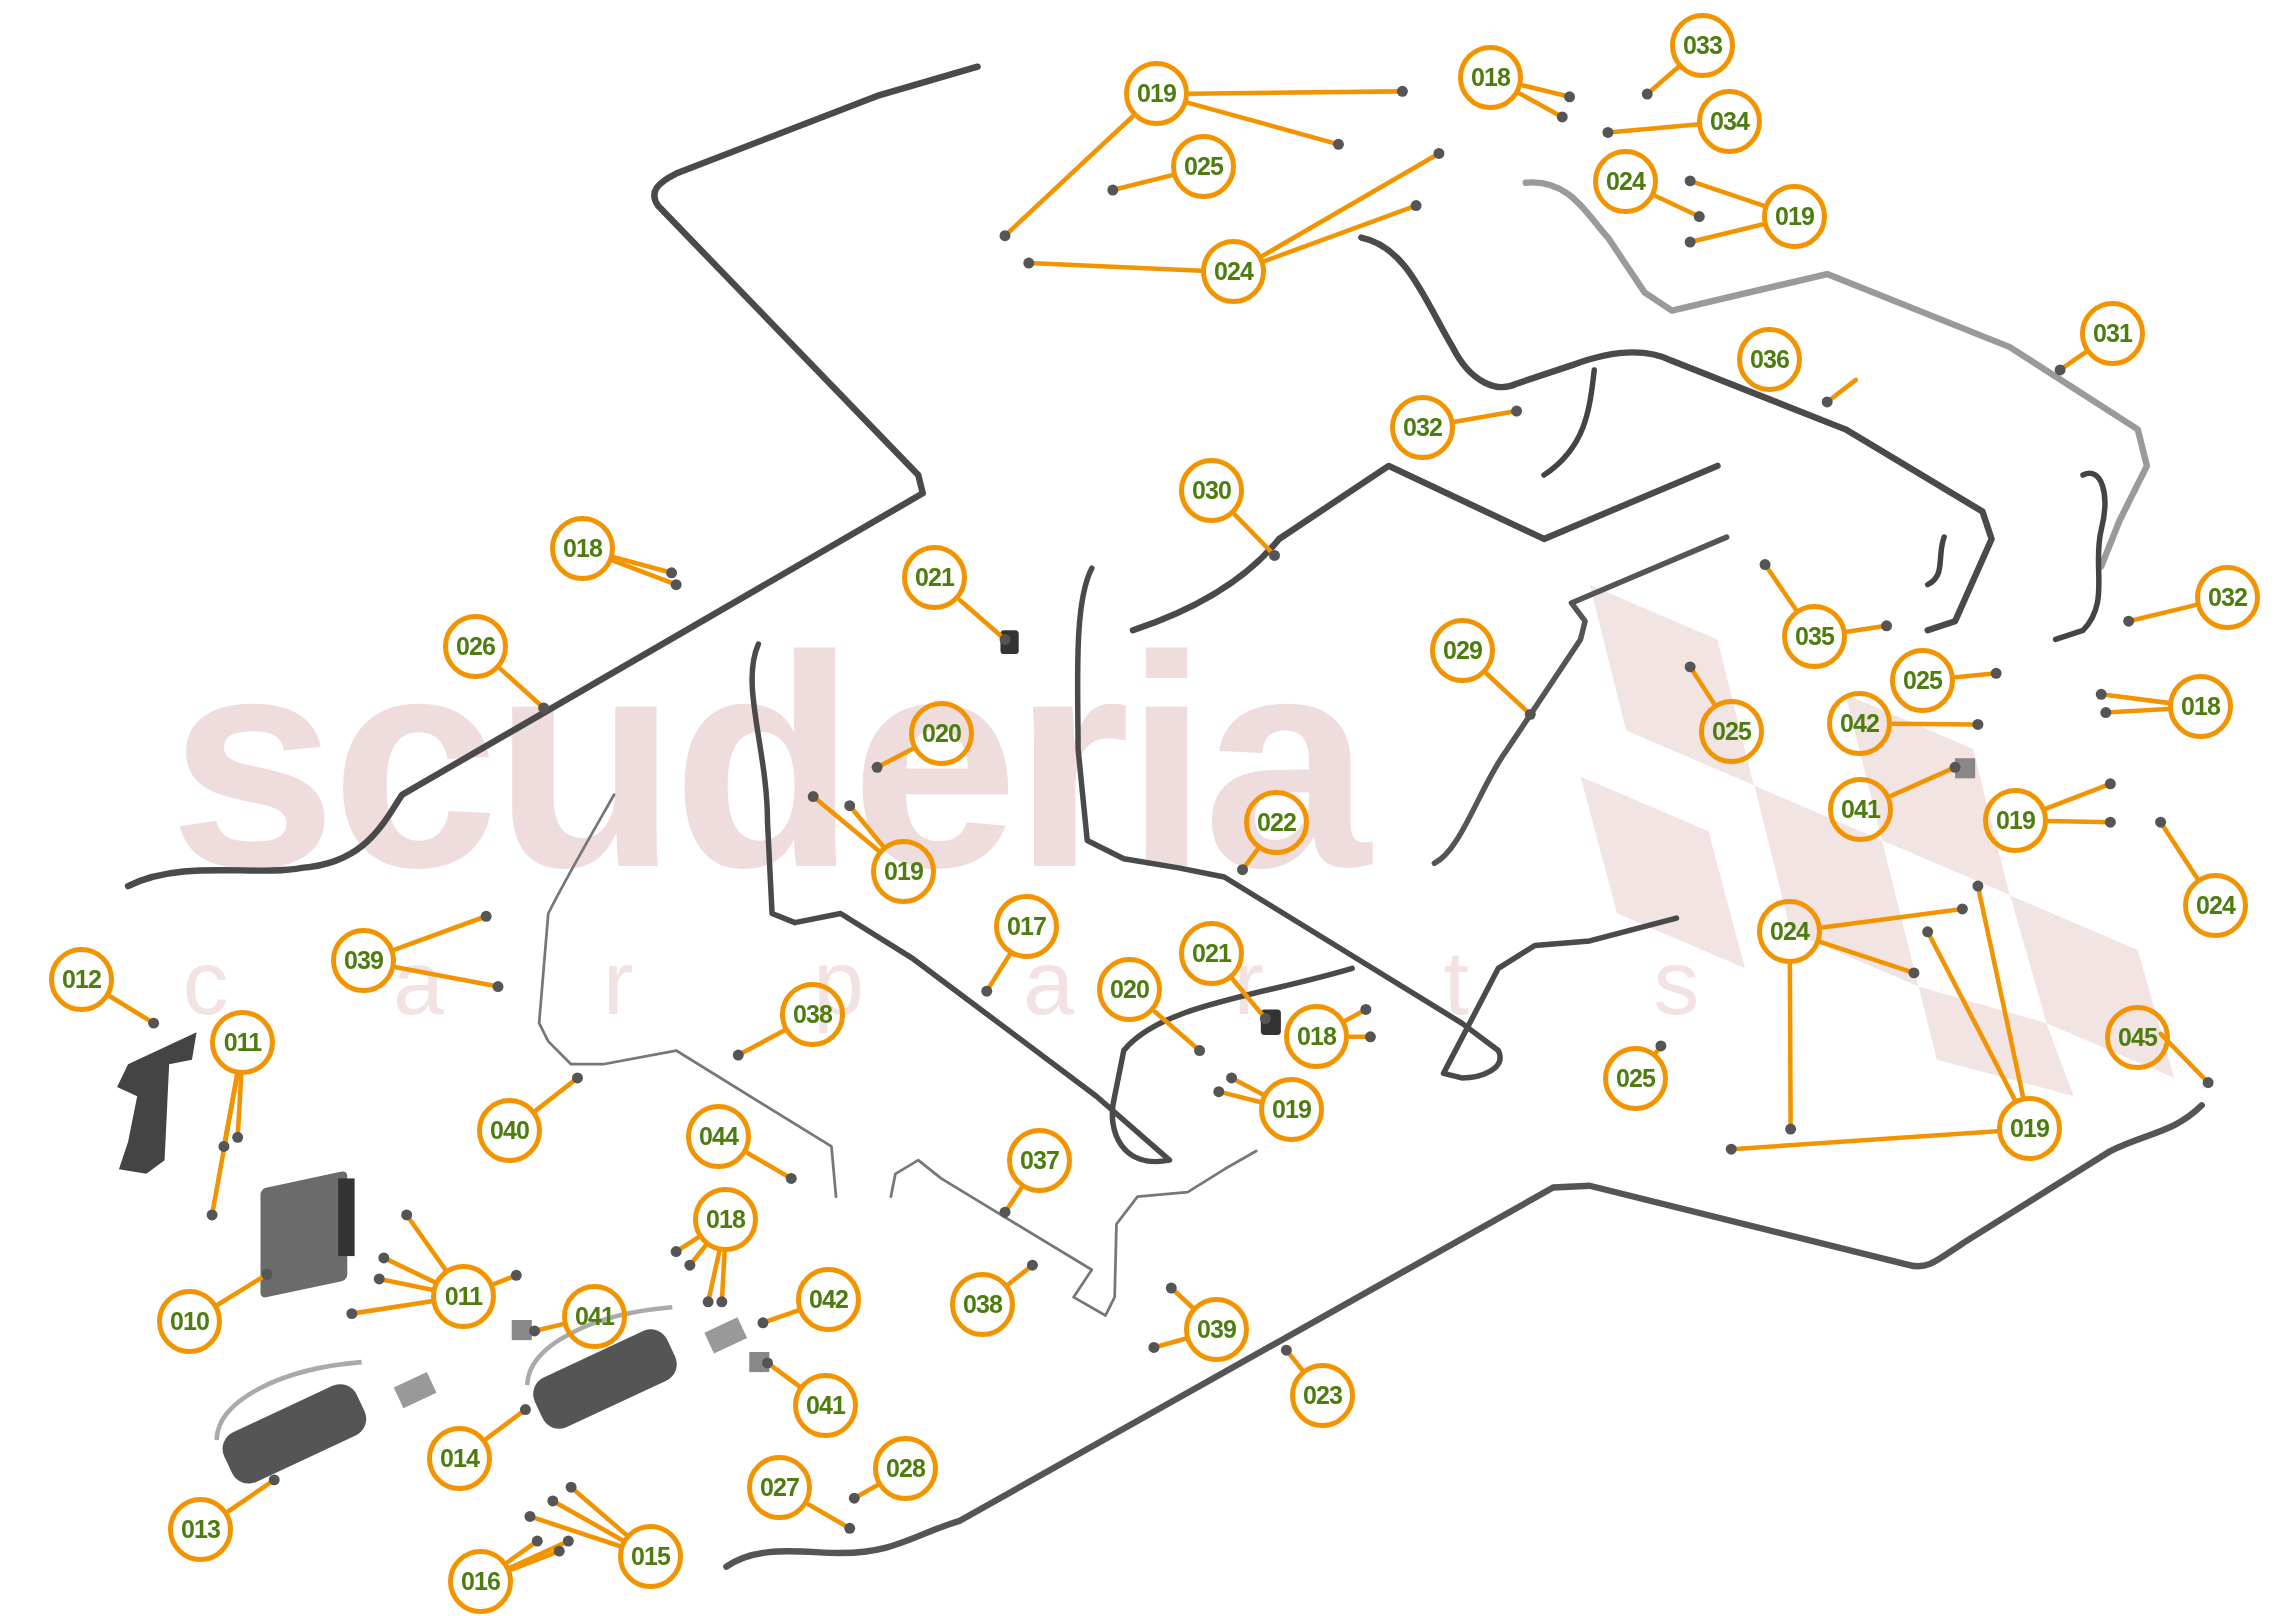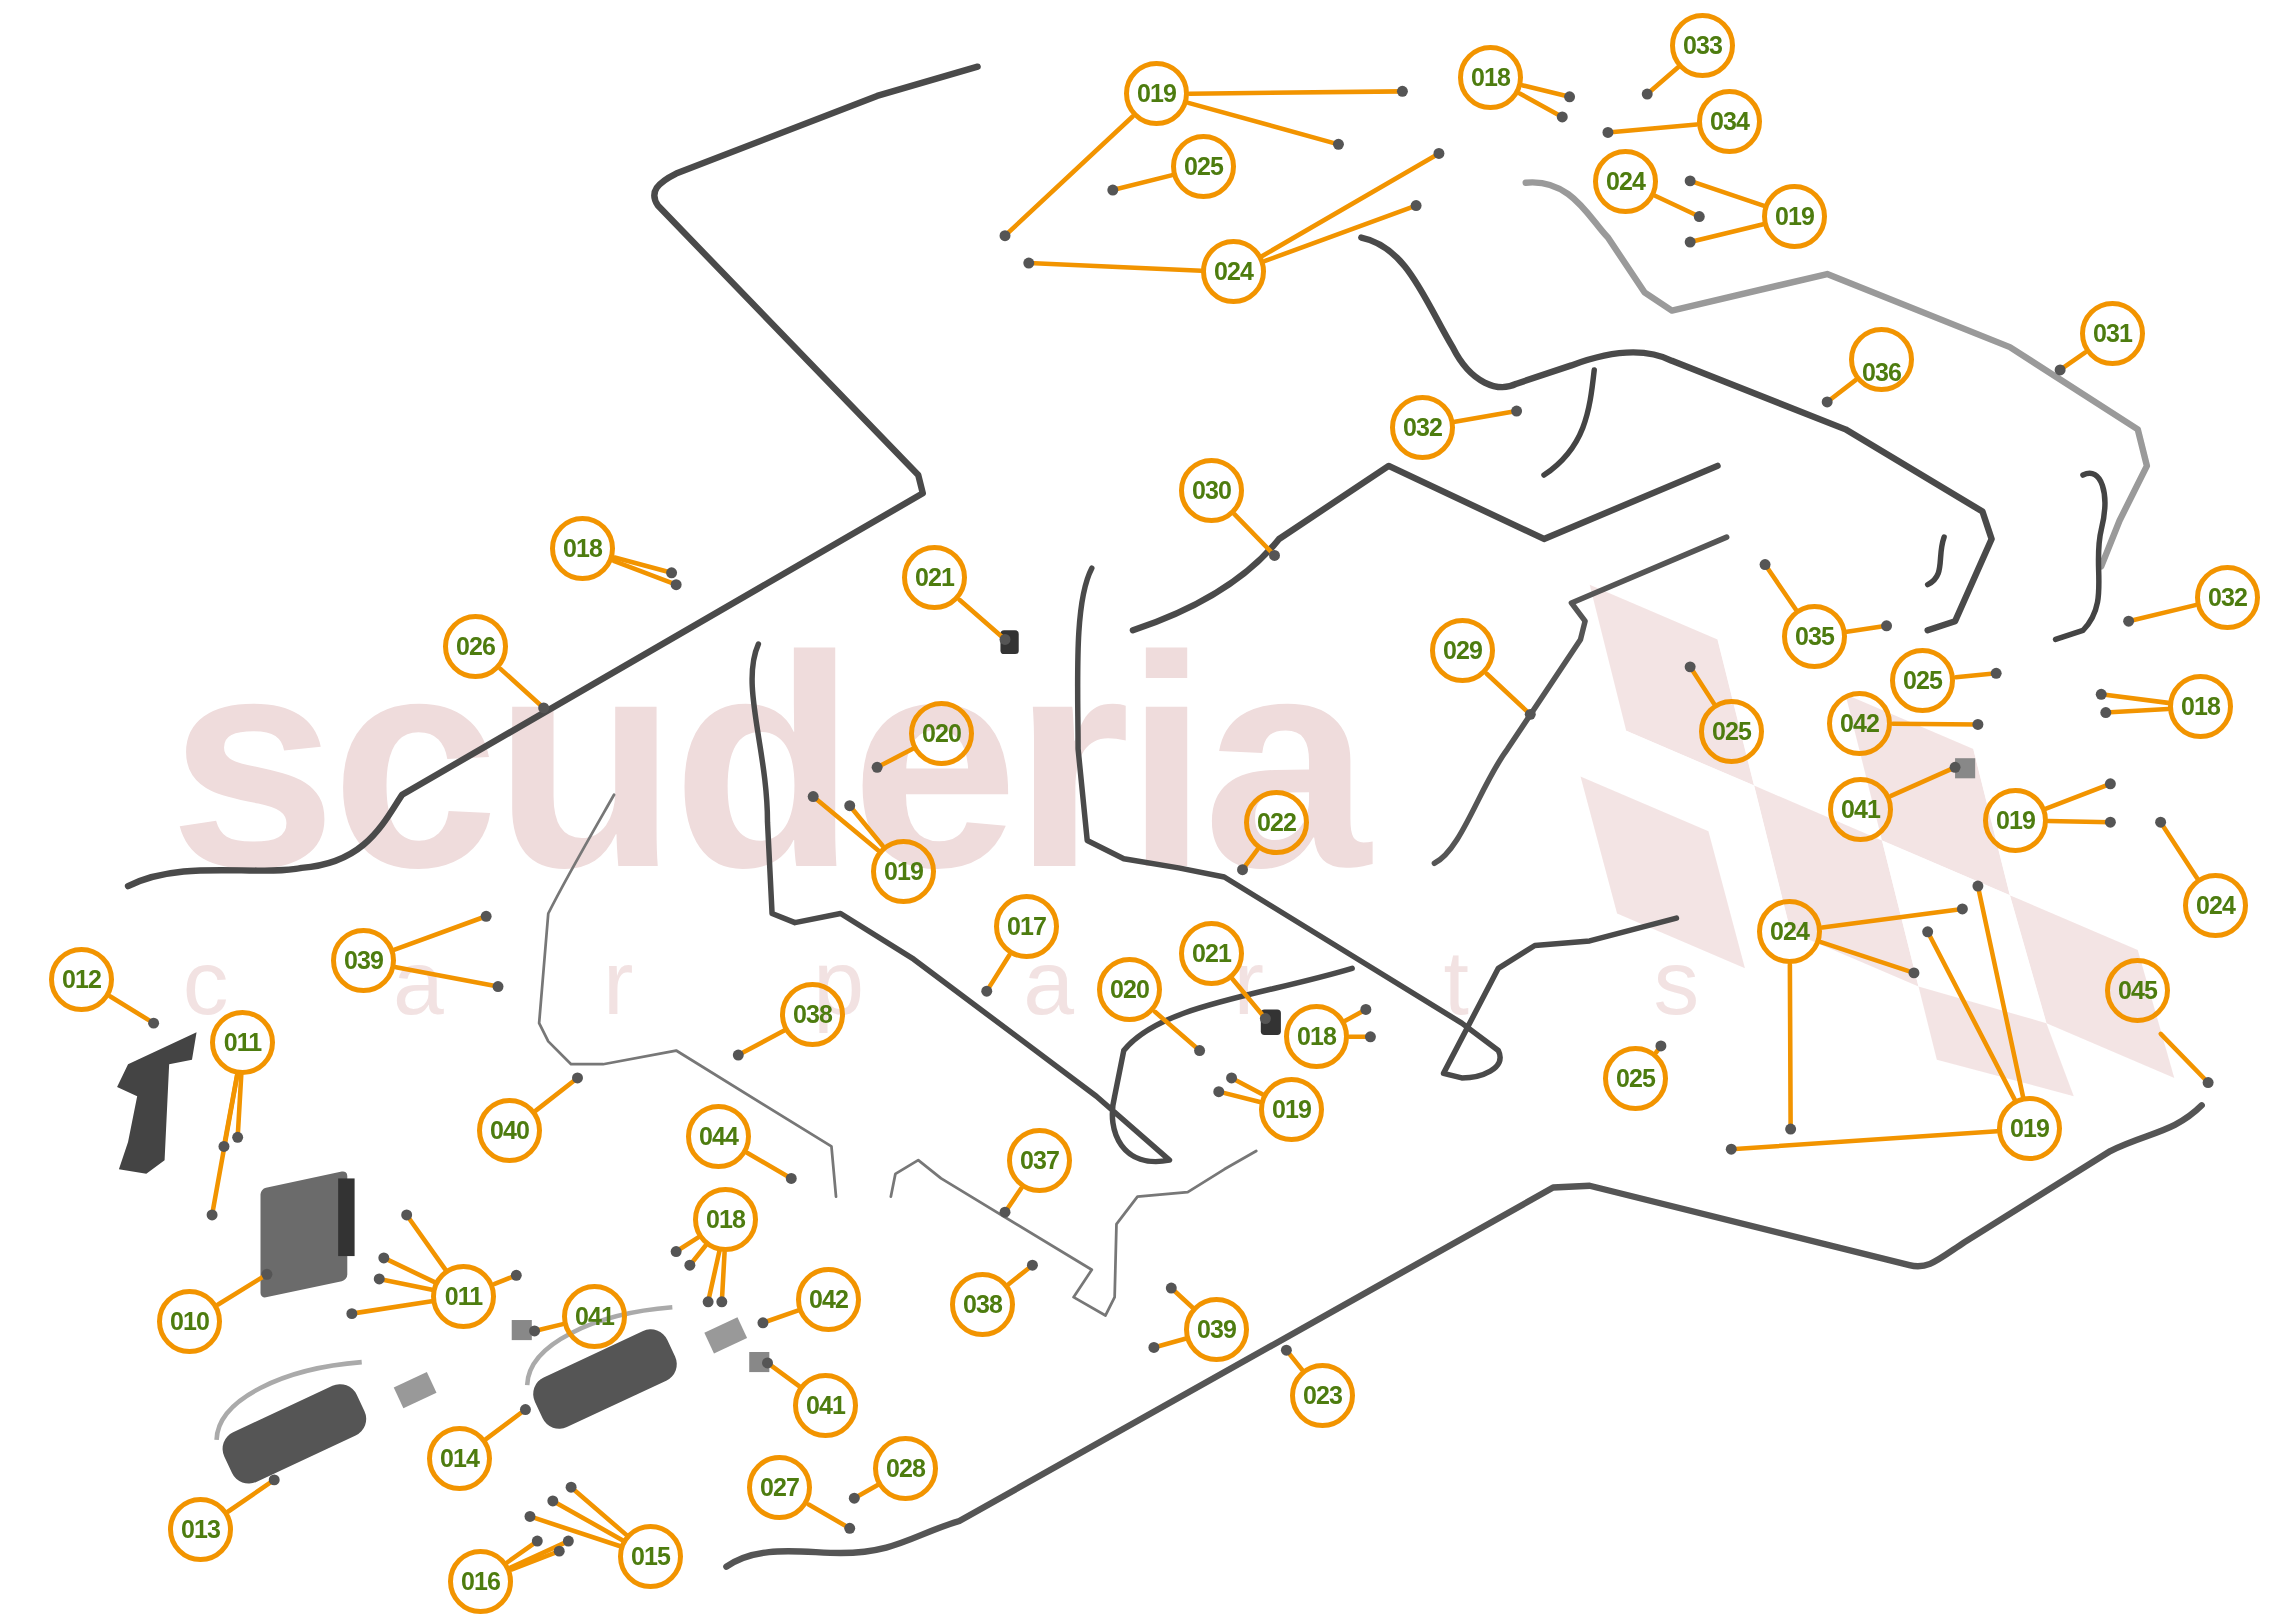--- a/index.html
+++ b/index.html
@@ -294,21 +294,21 @@
     </div>
     <div class="callout" style="left: 1730px; top: 122px;">
       <span>034</span>
     </div>
     <div class="callout" style="left: 1626px; top: 182px;">
       <span>024</span>
     </div>
     <div class="callout" style="left: 1795px; top: 217px;">
       <span>019</span>
     </div>
-    <div class="callout" style="left: 1882px; top: 360px; align-items: flex-end;">
+    <div class="callout" style="left: 1770px; top: 360px;">
       <span>036</span>
     </div>
     <div class="callout" style="left: 2113px; top: 334px;">
       <span>031</span>
     </div>
     <div class="callout" style="left: 1423px; top: 428px;">
       <span>032</span>
     </div>
     <div class="callout" style="left: 1212px; top: 491px;">
       <span>030</span>
@@ -381,21 +381,21 @@
     </div>
     <div class="callout" style="left: 243px; top: 1043px;">
       <span>011</span>
     </div>
     <div class="callout" style="left: 813px; top: 1015px;">
       <span>038</span>
     </div>
     <div class="callout" style="left: 1317px; top: 1037px;">
       <span>018</span>
     </div>
-    <div class="callout" style="left: 2138px; top: 991px;">
+    <div class="callout" style="left: 2138px; top: 1038px;">
       <span>045</span>
     </div>
     <div class="callout" style="left: 1636px; top: 1079px;">
       <span>025</span>
     </div>
     <div class="callout" style="left: 1292px; top: 1110px;">
       <span>019</span>
     </div>
     <div class="callout" style="left: 510px; top: 1131px;">
       <span>040</span>

